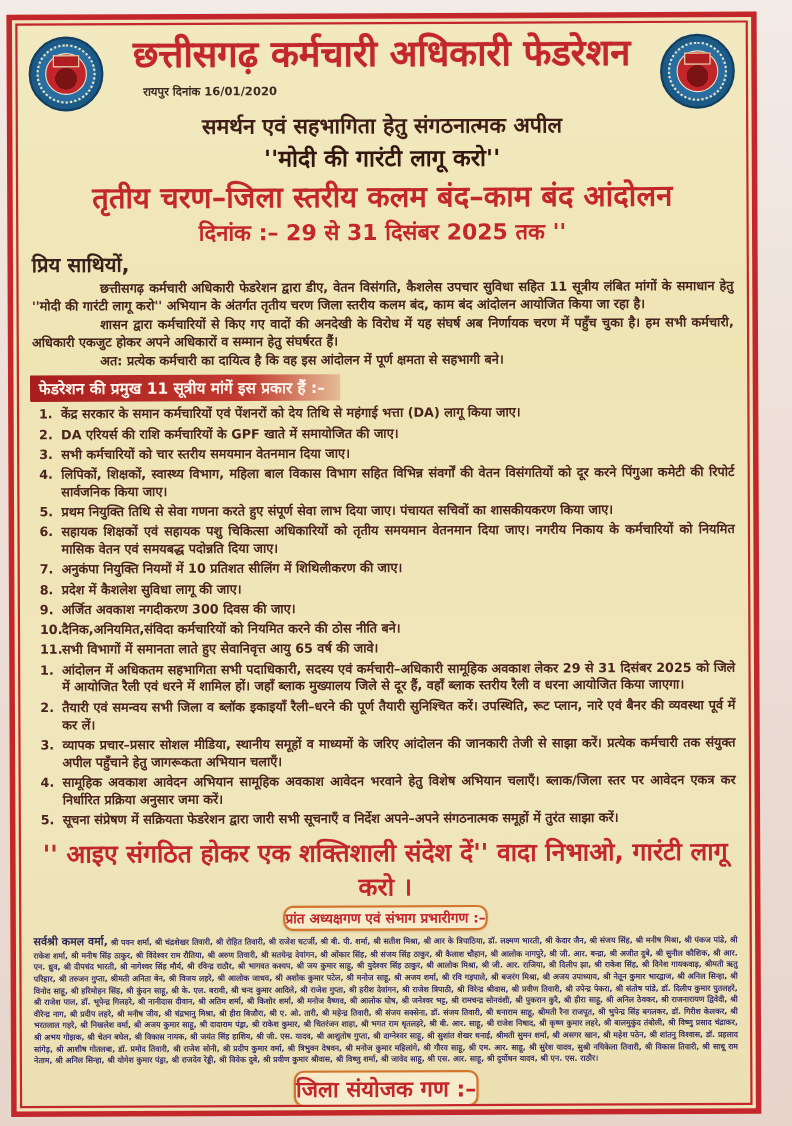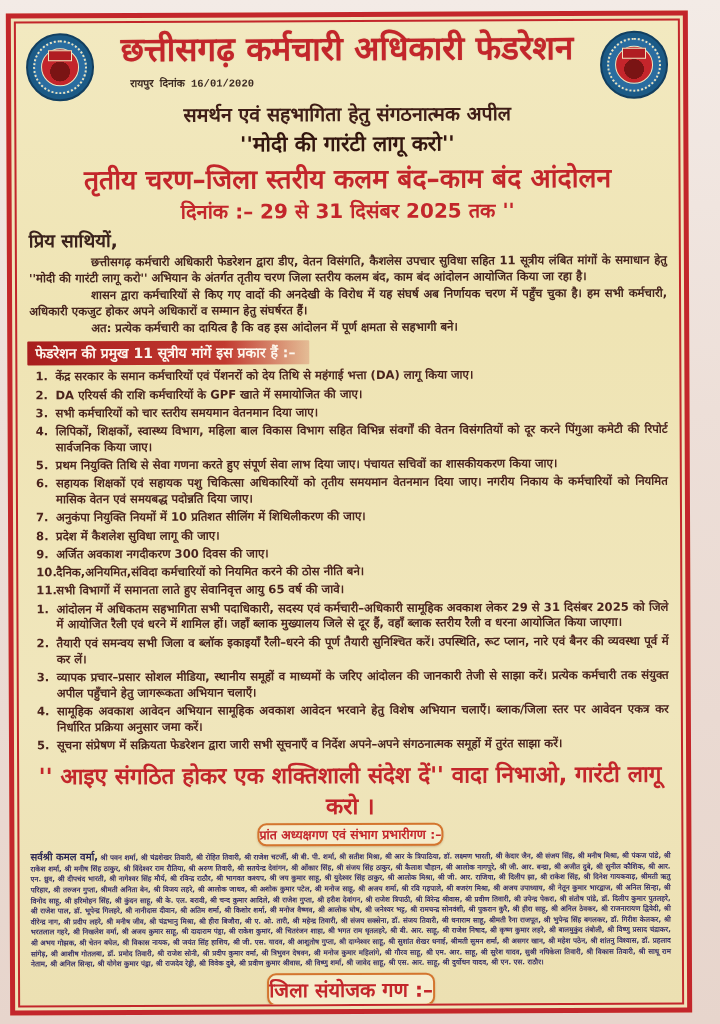--- a/index.html
+++ b/index.html
@@ -28,21 +28,21 @@
   .seal::after{content:"";position:absolute;inset:13px;border-radius:50%;
     background:radial-gradient(circle at 50% 62%,#7a1414 0 34%,#c4252b 35% 100%);
     border:1.5px solid #efe6c0;}
   .seal .flag{position:absolute;left:50%;top:15px;transform:translateX(-50%);
     width:22px;height:9px;background:#b01d22;border:1px solid #efe6c0;z-index:2;}
   .hdr-mid{flex:1;text-align:center;}
   .org-title{font-size:33px;line-height:1.25;font-weight:bold;color:#c3262b;
     text-shadow:0 0 1px rgba(160,20,20,.4);}
   .hdr-sub{display:flex;justify-content:space-between;padding:0 10px 0 30px;margin-top:-2px;}
   .reg-no{color:#177c3a;font-weight:bold;font-size:11px;}
-  .place-date{color:#3c2a22;font-weight:bold;font-size:10.5px;margin-top:8px;font-family:Liberation Mono, monospace;}
+  .place-date{color:#3c2a22;font-weight:bold;font-size:10.5px;margin-top:8px;}
   
   .headline{text-align:center;margin-top:0px;}
   .appeal-line{color:#3f1d17;font-weight:bold;font-size:19.5px;}
   .quote-line{color:#33160f;font-weight:bold;font-size:21px;margin-top:2px;}
   .phase-line{color:#c3262b;font-weight:bold;font-size:26.5px;margin-top:3px;}
   .date-line{color:#c3262b;font-weight:bold;font-size:20px;margin-top:1px;}
   
   .salutation{font-size:18.5px;font-weight:bold;color:#3a221c;margin:2px 0 2px 2px;}
   .para{font-size:11.6px;font-weight:600;color:#46241e;line-height:1.42;
     text-align:justify;margin:0 2px;}

